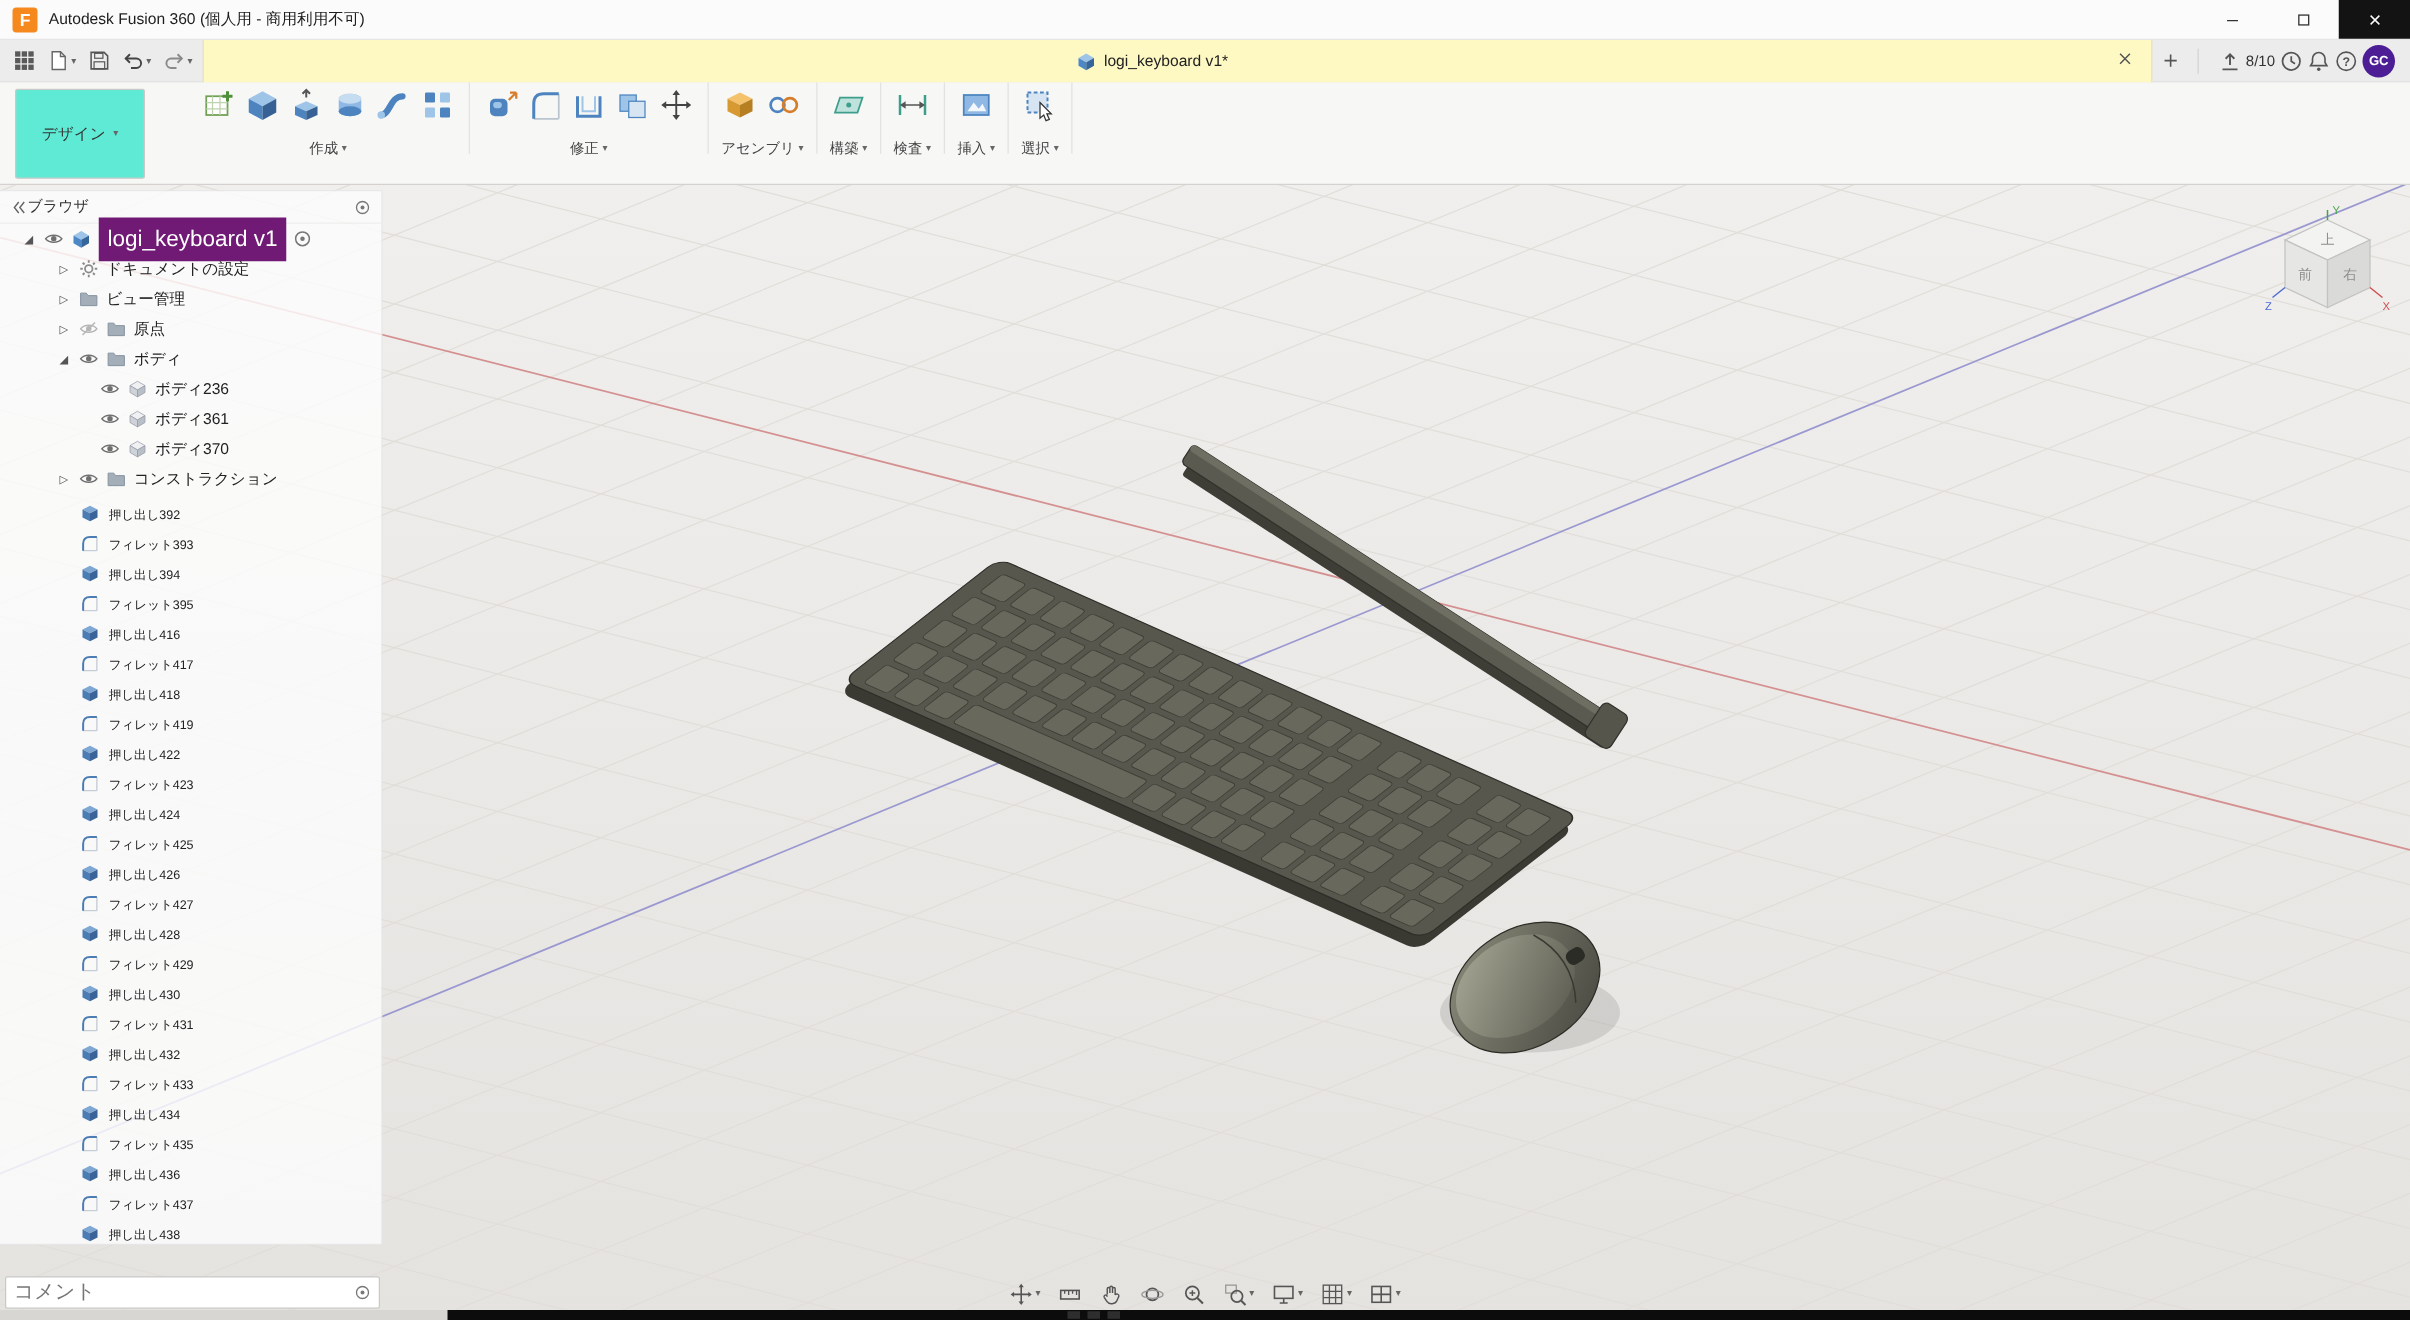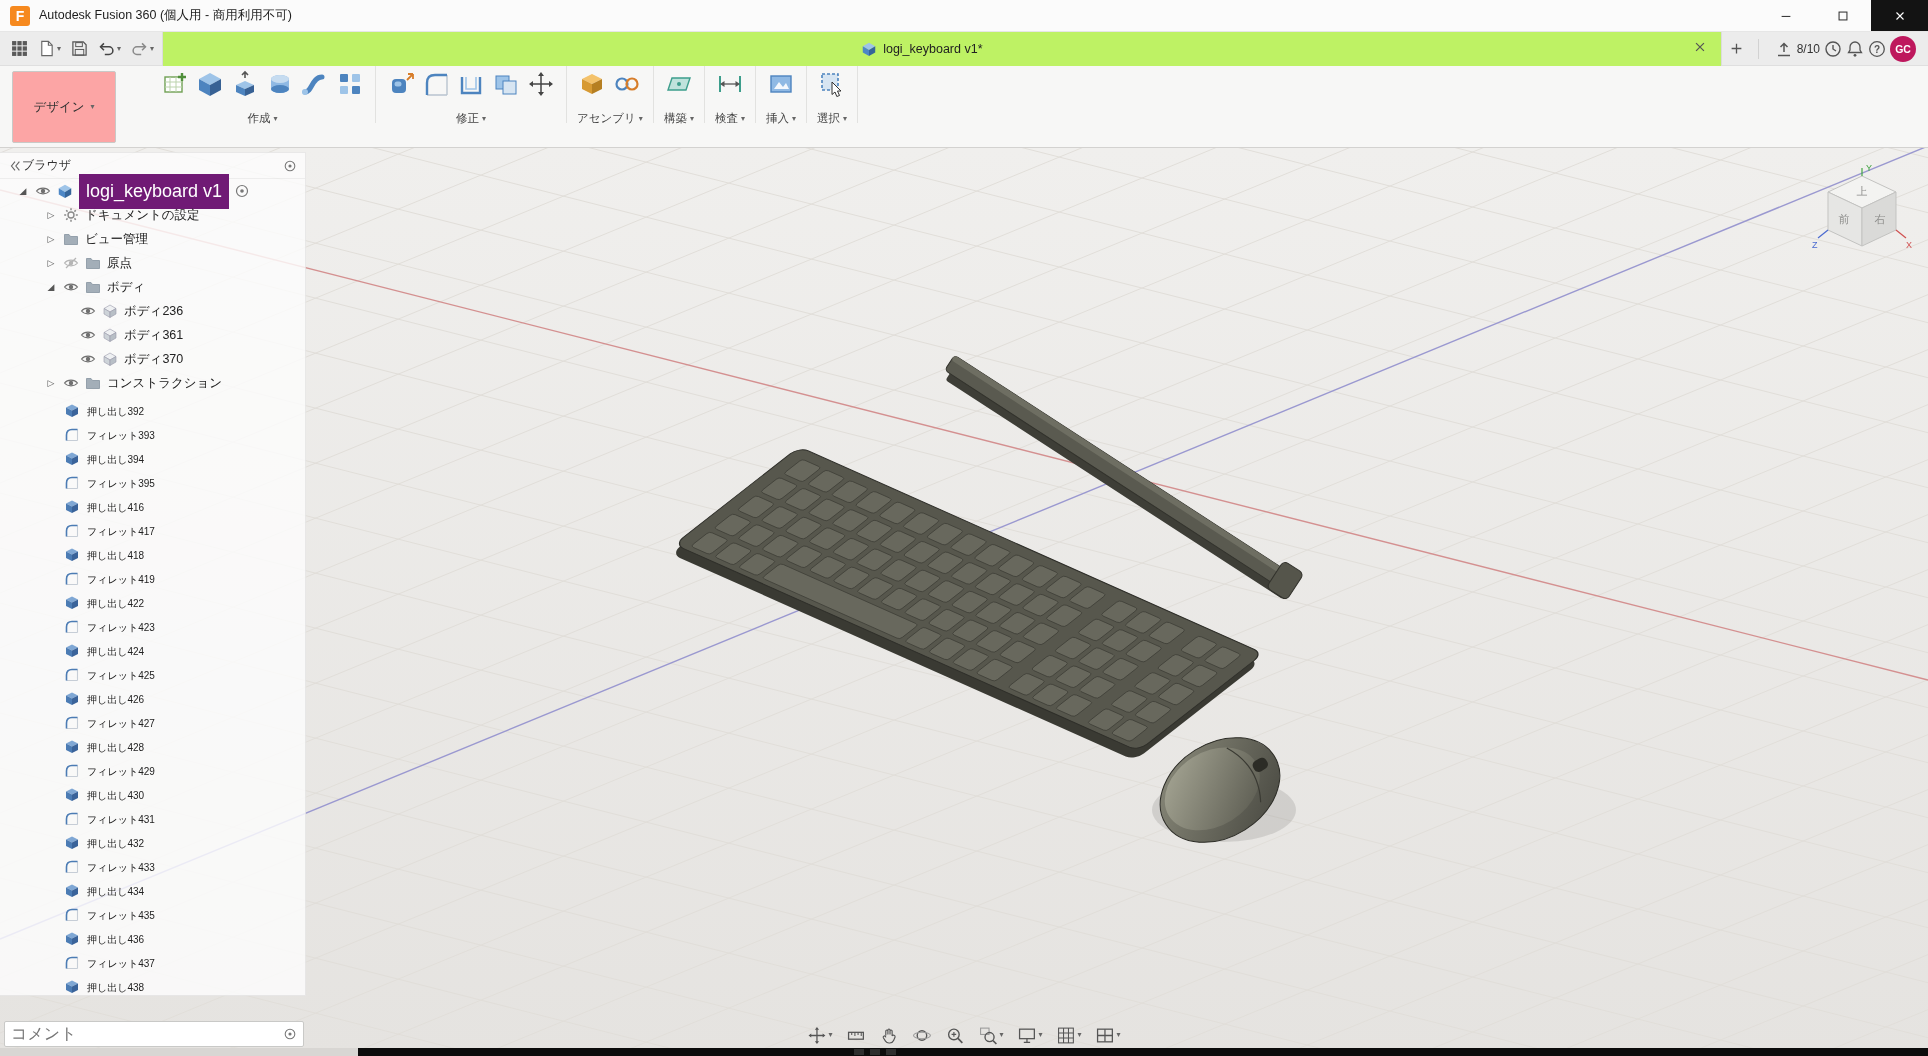--- a/index.html
+++ b/index.html
@@ -14,37 +14,37 @@
   .winbtn{width:57px;height:31px;display:flex;align-items:center;justify-content:center;cursor:default}
   .winbtn svg{width:14px;height:14px}
   .winbtn.close{background:#131313}
 
   
   #qat-row{height:34px;background:#ececec;display:flex;align-items:center;border-bottom:1px solid #dfdfdf;padding-left:6px}
   .qbtn{height:28px;padding:0 5px;display:flex;align-items:center;gap:2px}
   .qbtn svg{width:17px;height:17px}
   .caret{font-size:8px;color:#666;line-height:1}
   .qat-sep{width:1px;height:20px;background:#d2d2d2;margin:0 6px}
-  #doc-tab{flex:1;height:34px;display:flex;align-items:center;background:#bef264;border-left:1px solid #dcdcdc;border-right:1px solid #dcdcdc;margin-left:3px;position:relative}
+  #doc-tab{flex:1;height:34px;display:flex;align-items:center;background:#fef9c3;border-left:1px solid #dcdcdc;border-right:1px solid #dcdcdc;margin-left:3px;position:relative}
   #doc-tab .tab-center{position:absolute;left:0;right:40px;display:flex;align-items:center;justify-content:center;gap:6px}
   #doc-tab .tab-center svg{width:16px;height:16px}
   #doc-tab-label{font-size:12.5px;color:#222}
   #doc-tab-close{position:absolute;right:10px;width:18px;height:18px}
   #doc-tab-close svg{width:14px;height:14px}
   #new-tab-btn{width:30px;height:34px;display:flex;align-items:center;justify-content:center}
   #new-tab-btn svg{width:13px;height:13px}
   .topright{display:flex;align-items:center;gap:4px;padding:0 12px 0 10px}
   .topright .tr-ic svg{width:18px;height:18px}
   .badge-group{display:flex;align-items:center;gap:4px}
   #badge-text{font-size:12px;color:#333}
-  #avatar{width:26px;height:26px;border-radius:50%;background:#be185d;color:#fff;font-size:10.5px;font-weight:bold;display:flex;align-items:center;justify-content:center}
+  #avatar{width:26px;height:26px;border-radius:50%;background:#4c1d95;color:#fff;font-size:10.5px;font-weight:bold;display:flex;align-items:center;justify-content:center}
 
   
   #ribbon{position:relative;height:82px;background:#f7f7f6;border-bottom:1px solid #d3d2d0}
-  #design-btn{position:absolute;left:12px;top:5px;width:104px;height:72px;background:#fca5a5;border:1px solid #c9c9c7;border-radius:2px;display:flex;align-items:center;justify-content:center;gap:6px;font-size:12.5px;color:#333}
+  #design-btn{position:absolute;left:12px;top:5px;width:104px;height:72px;background:#5eead4;border:1px solid #c9c9c7;border-radius:2px;display:flex;align-items:center;justify-content:center;gap:6px;font-size:12.5px;color:#333}
   #ribbon-tabs{height:24px;display:flex;align-items:flex-end;margin-left:150px;gap:6px}
   .rtab{padding:3px 13px;font-size:12px;color:#555;border-bottom:3px solid transparent}
   .rtab.active{color:#0a99d6;border-bottom-color:#0a99d6}
   #toolbar-groups{height:57px;display:flex;margin-left:150px;align-items:stretch}
   .tgroup{display:flex;flex-direction:column;align-items:center;justify-content:flex-start;padding:3px 10px 0;border-right:1px solid #e2e2e0}
   .ticons{display:flex;gap:5px;align-items:center;height:34px}
   .tbi{width:30px;height:30px;display:flex;align-items:center;justify-content:center}
   .tbi svg{width:28px;height:28px}
   .tlabel{font-size:11.5px;color:#444;margin-top:12px;display:flex;align-items:center;gap:3px}
 

